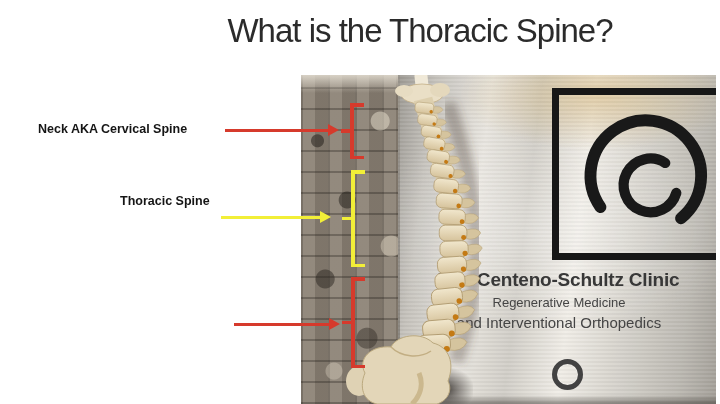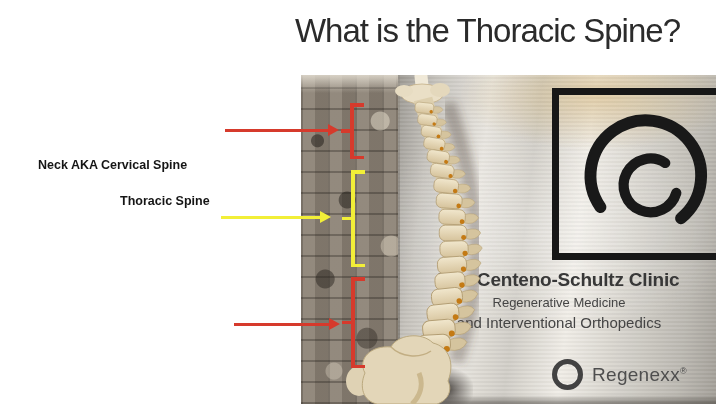--- a/index.html
+++ b/index.html
@@ -1,25 +1,25 @@
 <!DOCTYPE html>
 <html><head>
 <meta charset="utf-8">
 <style>
   html,body{margin:0;padding:0;background:#ffffff;}
   .stage{position:relative;width:720px;height:404px;background:#ffffff;overflow:hidden;
          font-family:"Liberation Sans",sans-serif;}
 
   
-  .slide-title{position:absolute;left:160px;top:12px;width:520px;text-align:right;
+  .slide-title{position:absolute;left:160px;top:12px;width:520px;text-align:center;
     font-size:33px;letter-spacing:-1px;color:#2b2b2b;font-weight:400;white-space:nowrap;}
 
   
   .anno-label{position:absolute;font-size:12.5px;font-weight:bold;color:#151515;white-space:nowrap;}
-  .lbl-cervical{left:38px;top:122px;margin-top:36px;}
+  .lbl-cervical{left:38px;top:122px;}
   .lbl-thoracic{left:120px;top:194px;}
   .lbl-lumbar{left:38px;top:317px;}
 
   
   .arrow-line{position:absolute;height:3px;z-index:6;}
   .arrow-head{position:absolute;width:0;height:0;z-index:6;
     border-top:6px solid transparent;border-bottom:6px solid transparent;}
   .arr-cervical-line{left:225px;top:129px;width:103px;background:#d63a2c;}
   .arr-cervical-head{left:328px;top:124px;border-left:11px solid #d63a2c;}
   .arr-thoracic-line{left:221px;top:216px;width:99px;background:#f2ef38;}
@@ -113,21 +113,20 @@
         <svg viewBox="0 0 100 100">
           <path d="M18,71 A35,35 0 1 1 69,78" stroke="#191919" stroke-width="7.5" fill="none" stroke-linecap="round"></path>
           <path d="M59,43 A17,17 0 1 0 66,62" stroke="#191919" stroke-width="6.5" fill="none" stroke-linecap="round"></path>
         </svg>
       </div>
       <div class="sign-text clinic-name">The Centeno-Schultz Clinic</div>
       <div class="sign-text tag1">Regenerative Medicine</div>
       <div class="sign-text tag2">and Interventional Orthopedics</div>
       <div class="brand-row">
         <div class="brand-ring"></div>
-        <div class="brand-name"><span>Regenexx</span><span class="brand-reg">®</span></div>
       </div>
 
     </div>
 
     <div class="floor-shadow"></div>
 
     <svg class="spine-svg" viewBox="0 0 415 329">
       <defs>
         <linearGradient id="boneGrad" x1="0" y1="0" x2="0" y2="1">
           <stop offset="0" stop-color="#f1e7cd"></stop>

